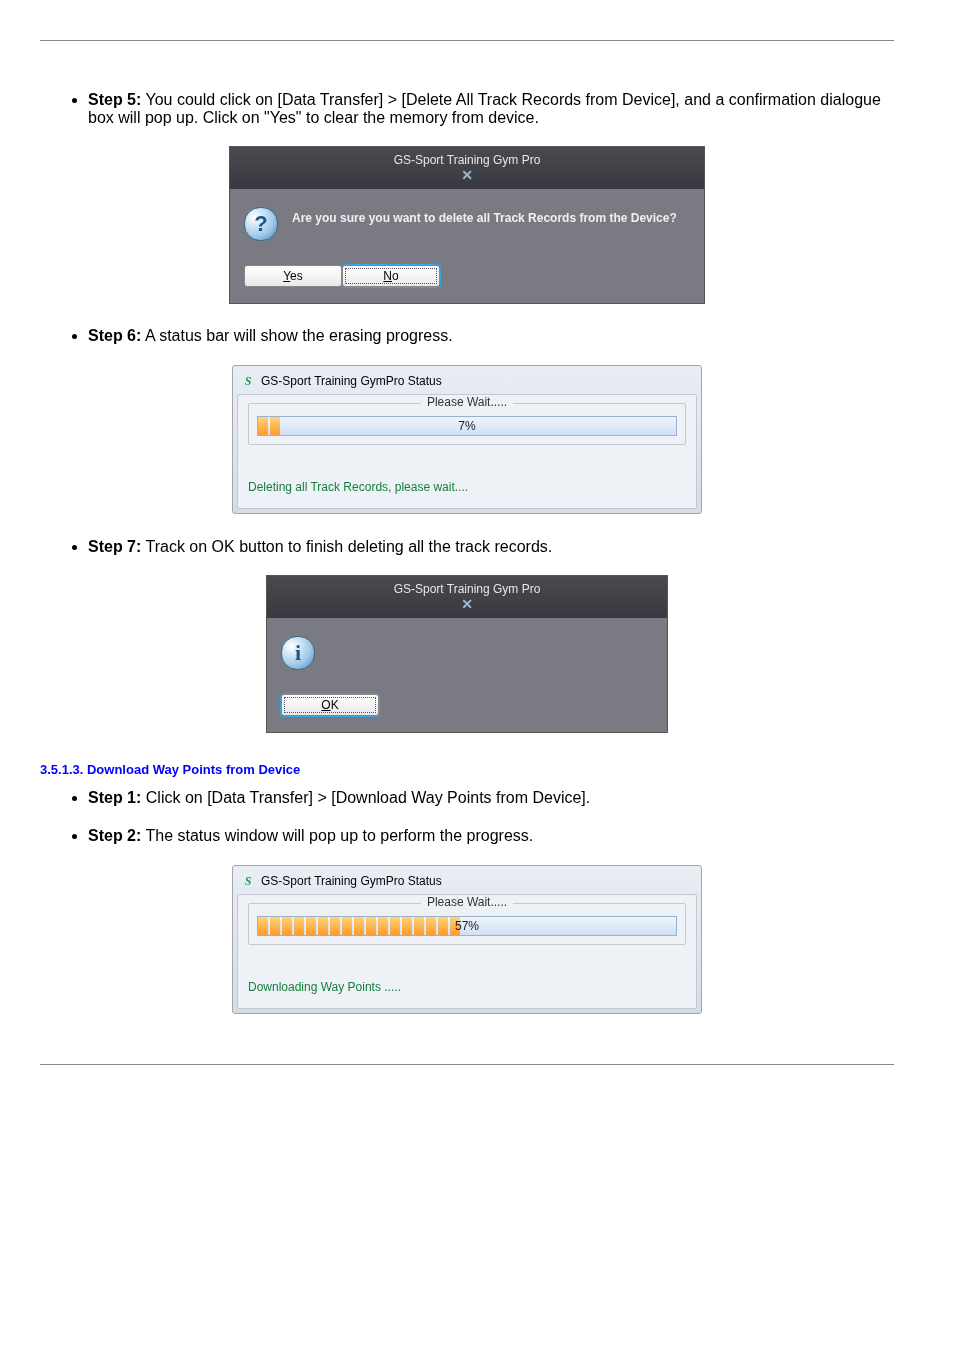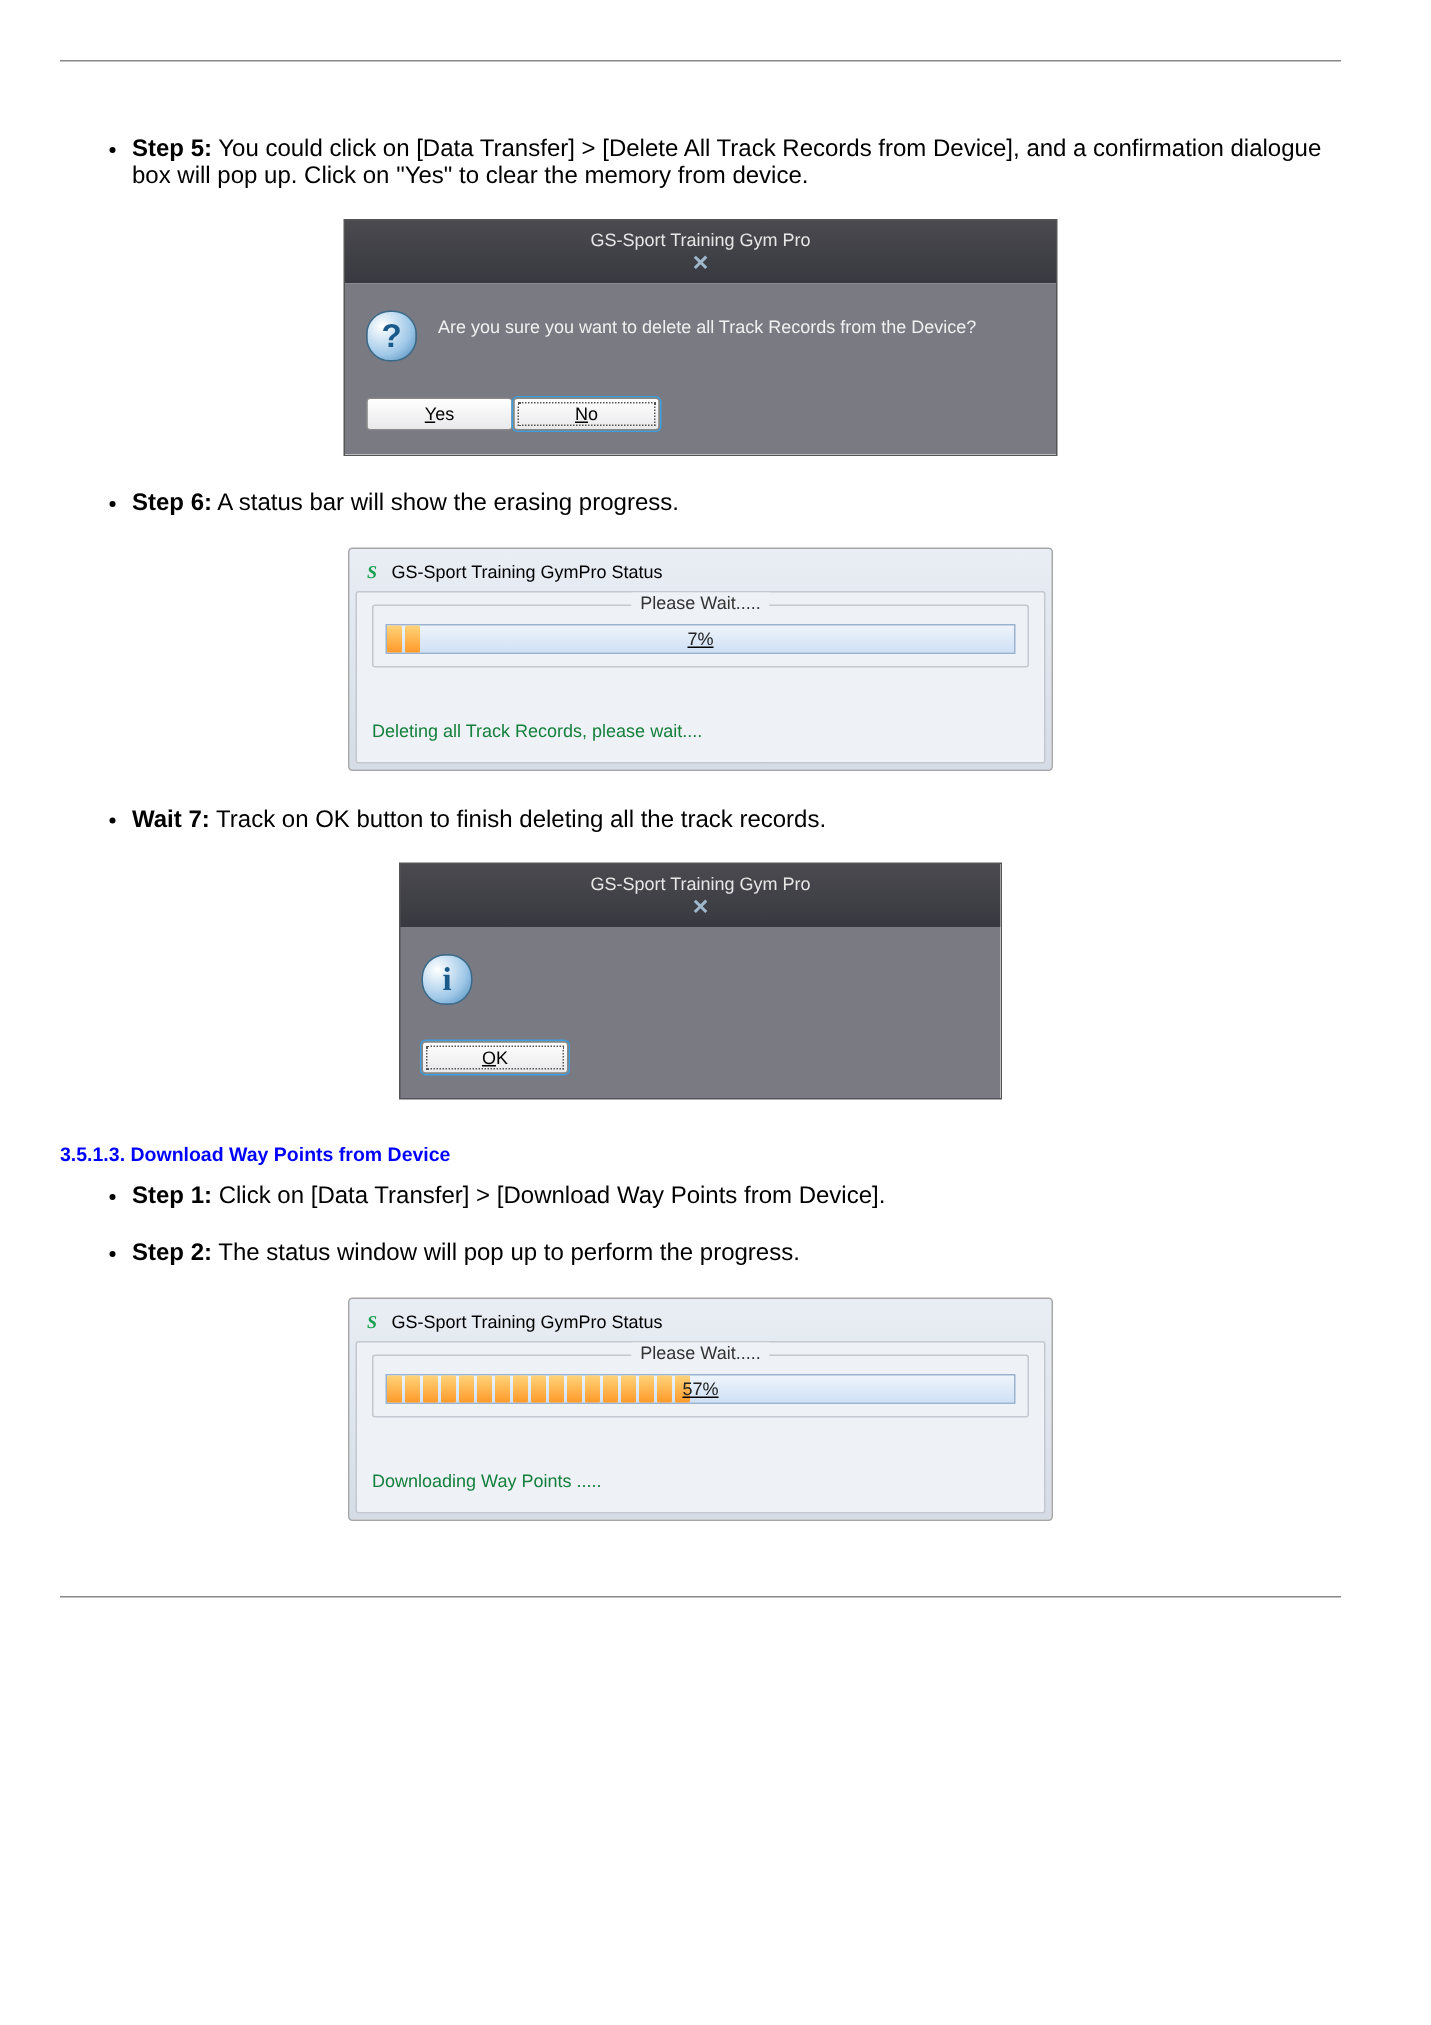--- a/index.html
+++ b/index.html
@@ -73,20 +73,21 @@
     color: #1a5a8a;
     font-weight: bold;
     font-size: 22px;
     flex-shrink: 0;
     margin-right: 14px;
     border: 1px solid #3a6a8a;
   }
   .dlg1-msg {
     color: #f0f0f0;
     padding-top: 4px;
+    font-weight: bold;
   }
   .dlg1-buttons {
     display: flex;
     margin-top: 24px;
     padding-bottom: 6px;
   }
   .win-btn {
     min-width: 80px;
     padding: 3px 8px;
     background: linear-gradient(#ffffff,#e9e9eb);
@@ -143,21 +144,20 @@
     border-radius: 2px;
     padding: 8px 10px 14px 10px;
     position: relative;
   }
   .fieldset-wrap {
     border: 1px solid #c4c8d0;
     border-radius: 2px;
     padding: 12px 8px 8px 8px;
     position: relative;
     margin-bottom: 12px;
-    text-decoration: underline;
   }
   .fieldset-legend {
     position: absolute;
     top: -9px;
     left: 50%;
     transform: translateX(-50%);
     background: #eef1f6;
     padding: 0 6px;
     color: #333;
     font-size: 12px;
@@ -260,21 +260,21 @@
             </div>
           </div>
           <div class="prog-status">Deleting all Track Records, please wait....</div>
         </div>
       </div>
     </div>
   </div>
 
   <ul class="bullets">
     <li>
-      <b>Wait 7:</b>
+      <b>Step 7:</b>
       <span>Track on OK button to finish deleting all the track records.</span>
     </li>
   </ul>
 
   <div class="center-block">
     <div class="dlg1 narrow">
       <div class="dlg1-title">
         <span>GS-Sport Training Gym Pro</span>
         <span class="close-x">✕</span>
       </div>

